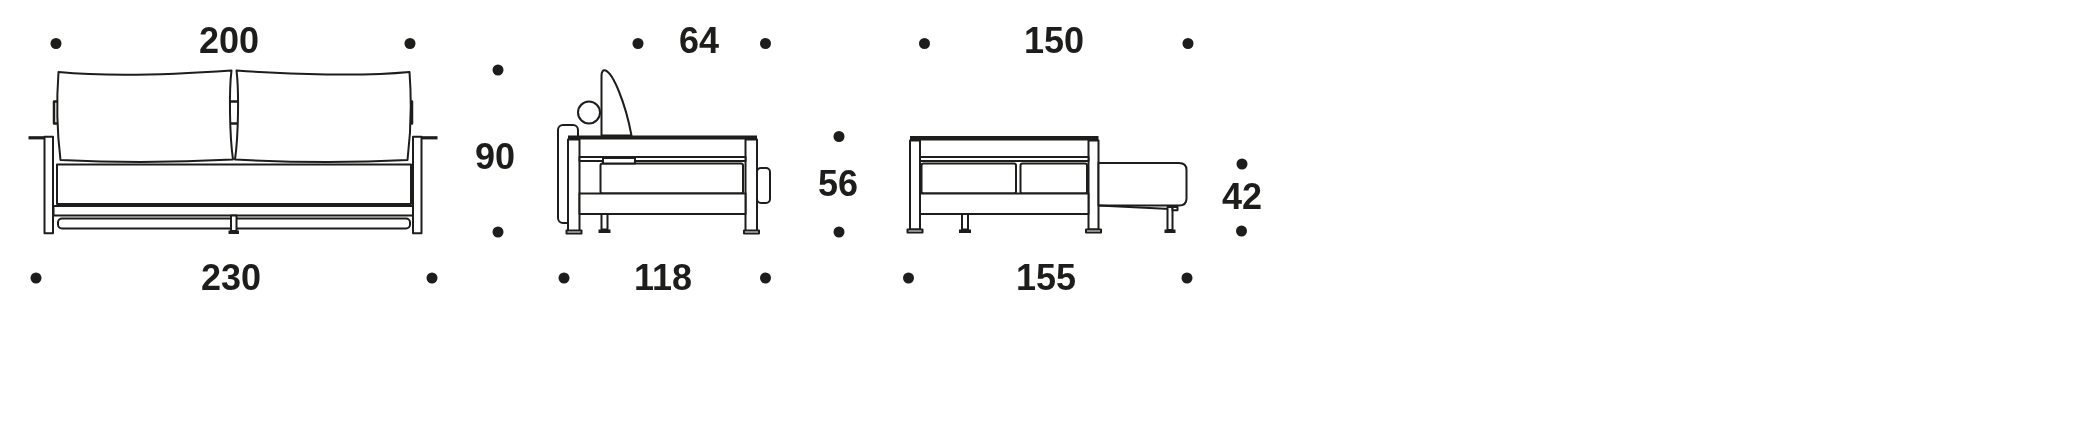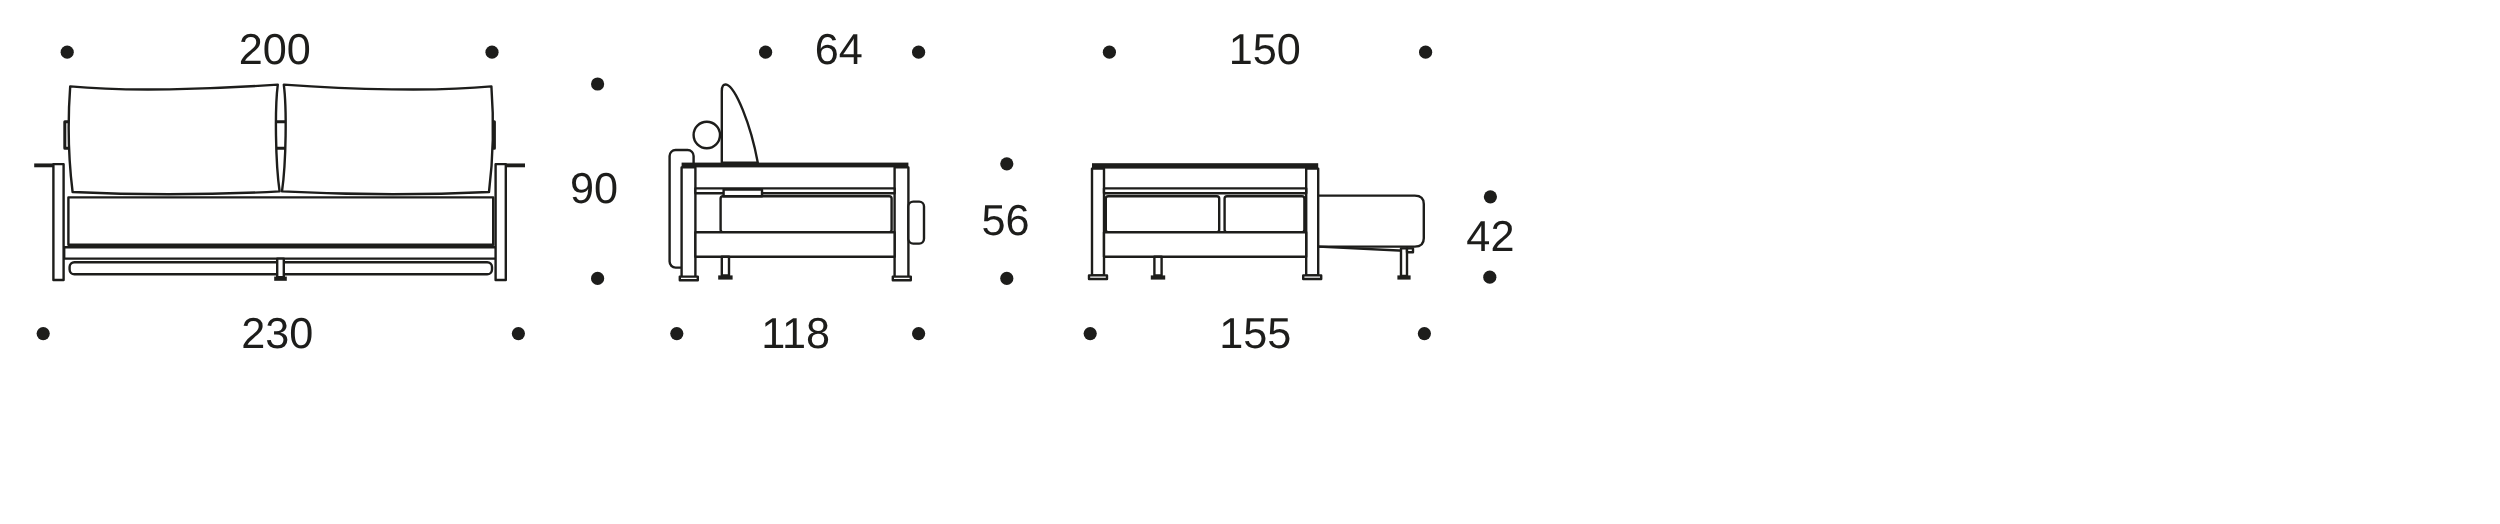--- a/index.html
+++ b/index.html
@@ -3,20 +3,21 @@
 <meta charset="utf-8">
 <style>
   :root { --line: #1d1d1b; --bg: #ffffff; }
   html, body { margin: 0; padding: 0; background: var(--bg); }
   .canvas {
     position: relative;
     width: 2083px;
     height: 437px;
     background: var(--bg);
     overflow: hidden;
+    font-weight: bold;
   }
   svg { display: block; }
   .ln   { stroke: var(--line); stroke-width: 2; fill: none; stroke-linejoin: round; stroke-linecap: butt; }
   .lnw  { stroke: var(--line); stroke-width: 2; fill: #ffffff; stroke-linejoin: round; }
   .lnw25{ stroke: var(--line); stroke-width: 2.5; fill: #ffffff; stroke-linejoin: round; }
   .fd   { fill: var(--line); stroke: none; }
   .dot  { fill: var(--line); stroke: none; }
   .dim  {
     font-family: "Liberation Sans", sans-serif;
     font-size: 36px;

